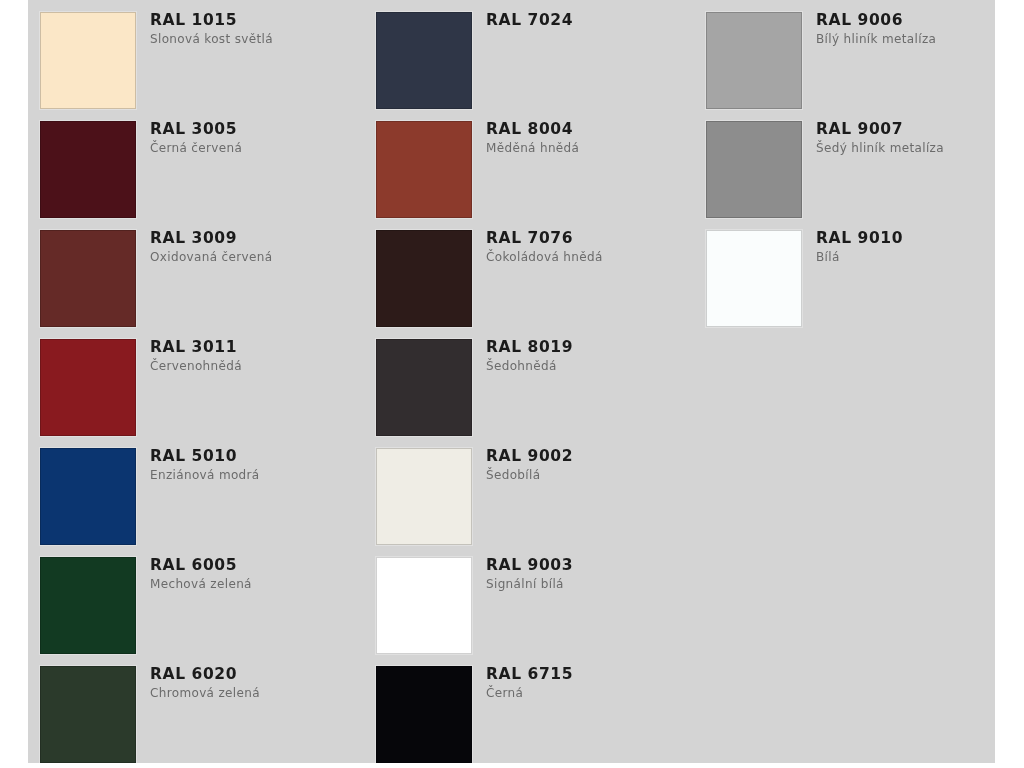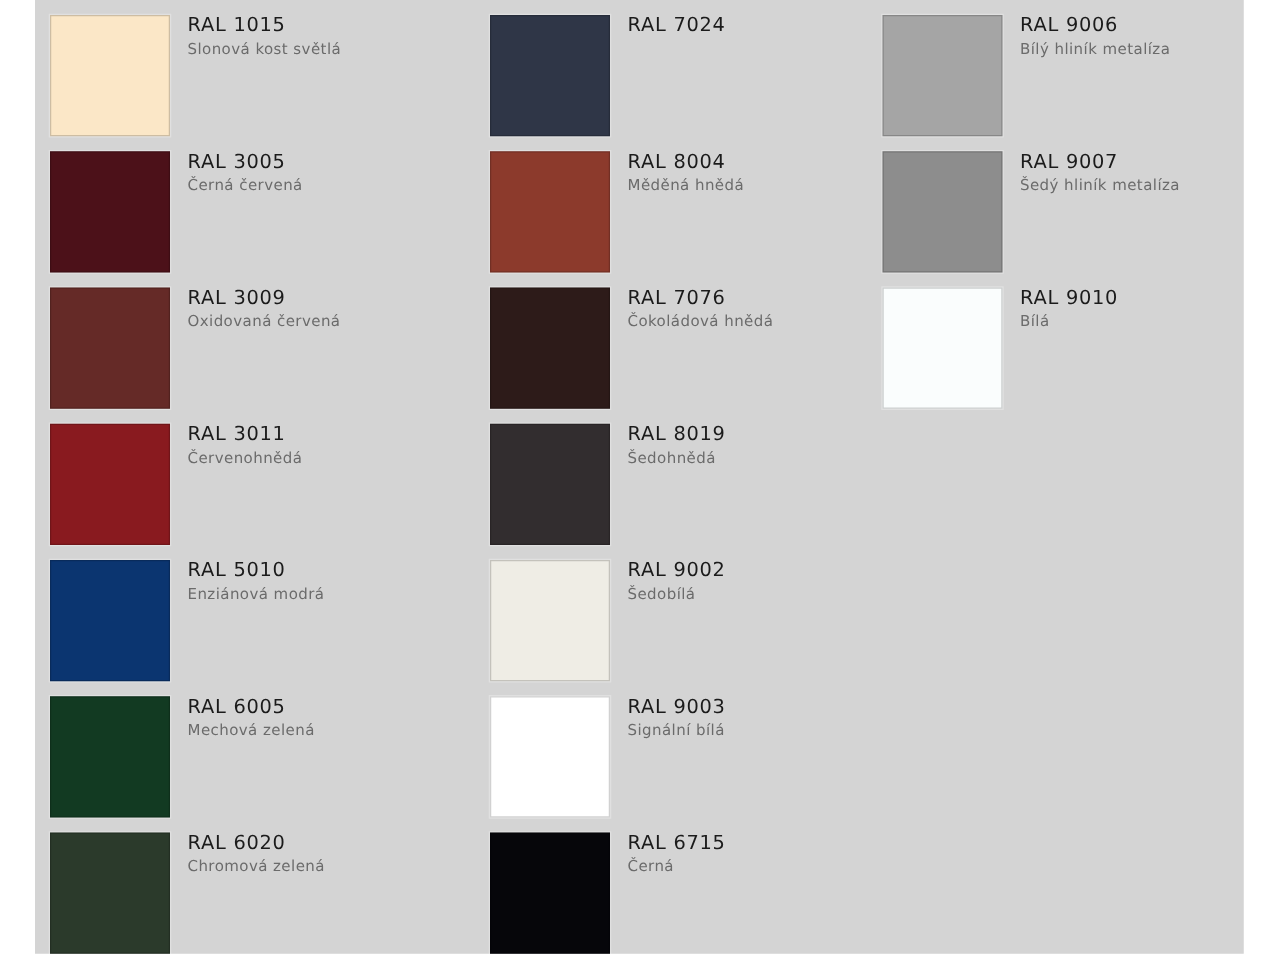--- a/index.html
+++ b/index.html
@@ -27,21 +27,21 @@
     box-sizing: border-box;
   }
 
   
   .column {
     position: absolute;
     top: 0;
     width: 325px;
   }
   #color-column-1 { left: 12px;  }
-  #color-column-2 { left: 364px; }
+  #color-column-2 { left: 348px; }
   #color-column-3 { left: 678px; }
 
   .swatch-row {
     position: relative;
     height: 109px;
     box-sizing: border-box;
   }
 
   .swatch-chip {
     position: absolute;
@@ -56,21 +56,21 @@
 
   .swatch-text {
     position: absolute;
     left: 110px;
     top: 10px;
     width: 215px;
   }
 
   .swatch-code {
     font-size: 15.5px;
-    font-weight: normal;
+    font-weight: bold;
     color: #1b1b1b;
     letter-spacing: 0.6px;
     line-height: 20px;
     white-space: nowrap;
   }
 
   .swatch-name {
     font-size: 12px;
     font-weight: normal;
     color: #6b6b6b;

